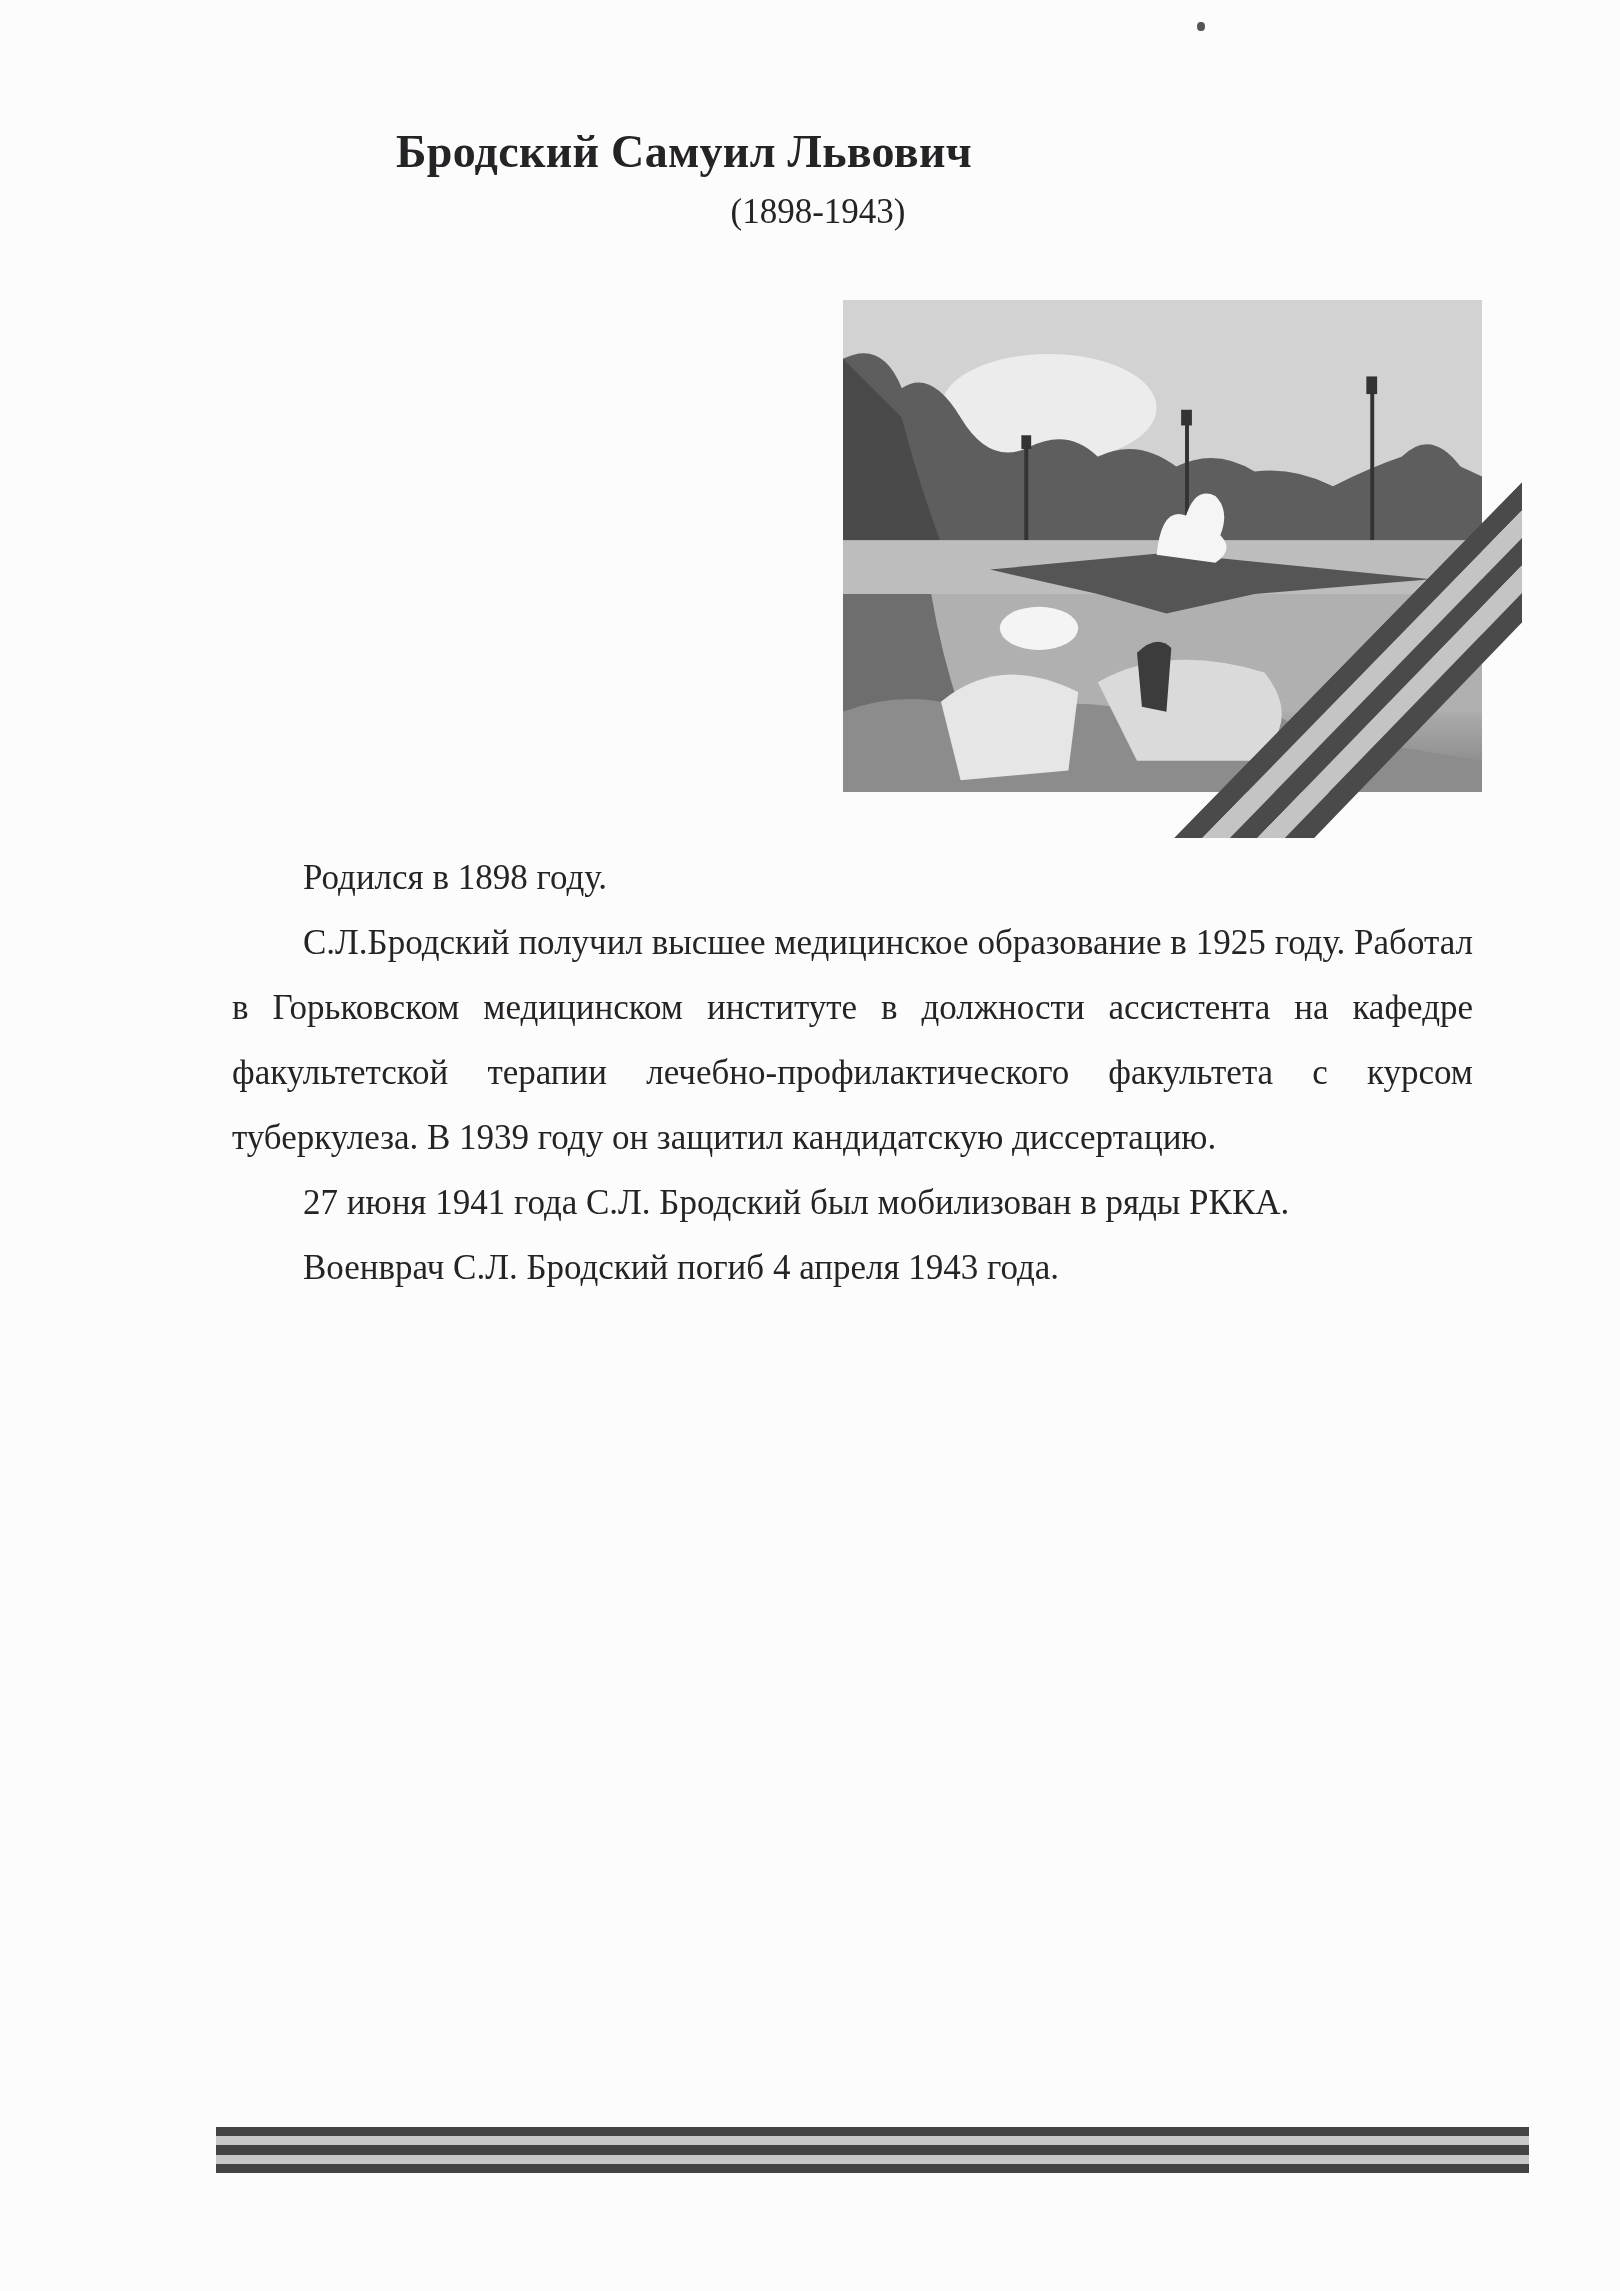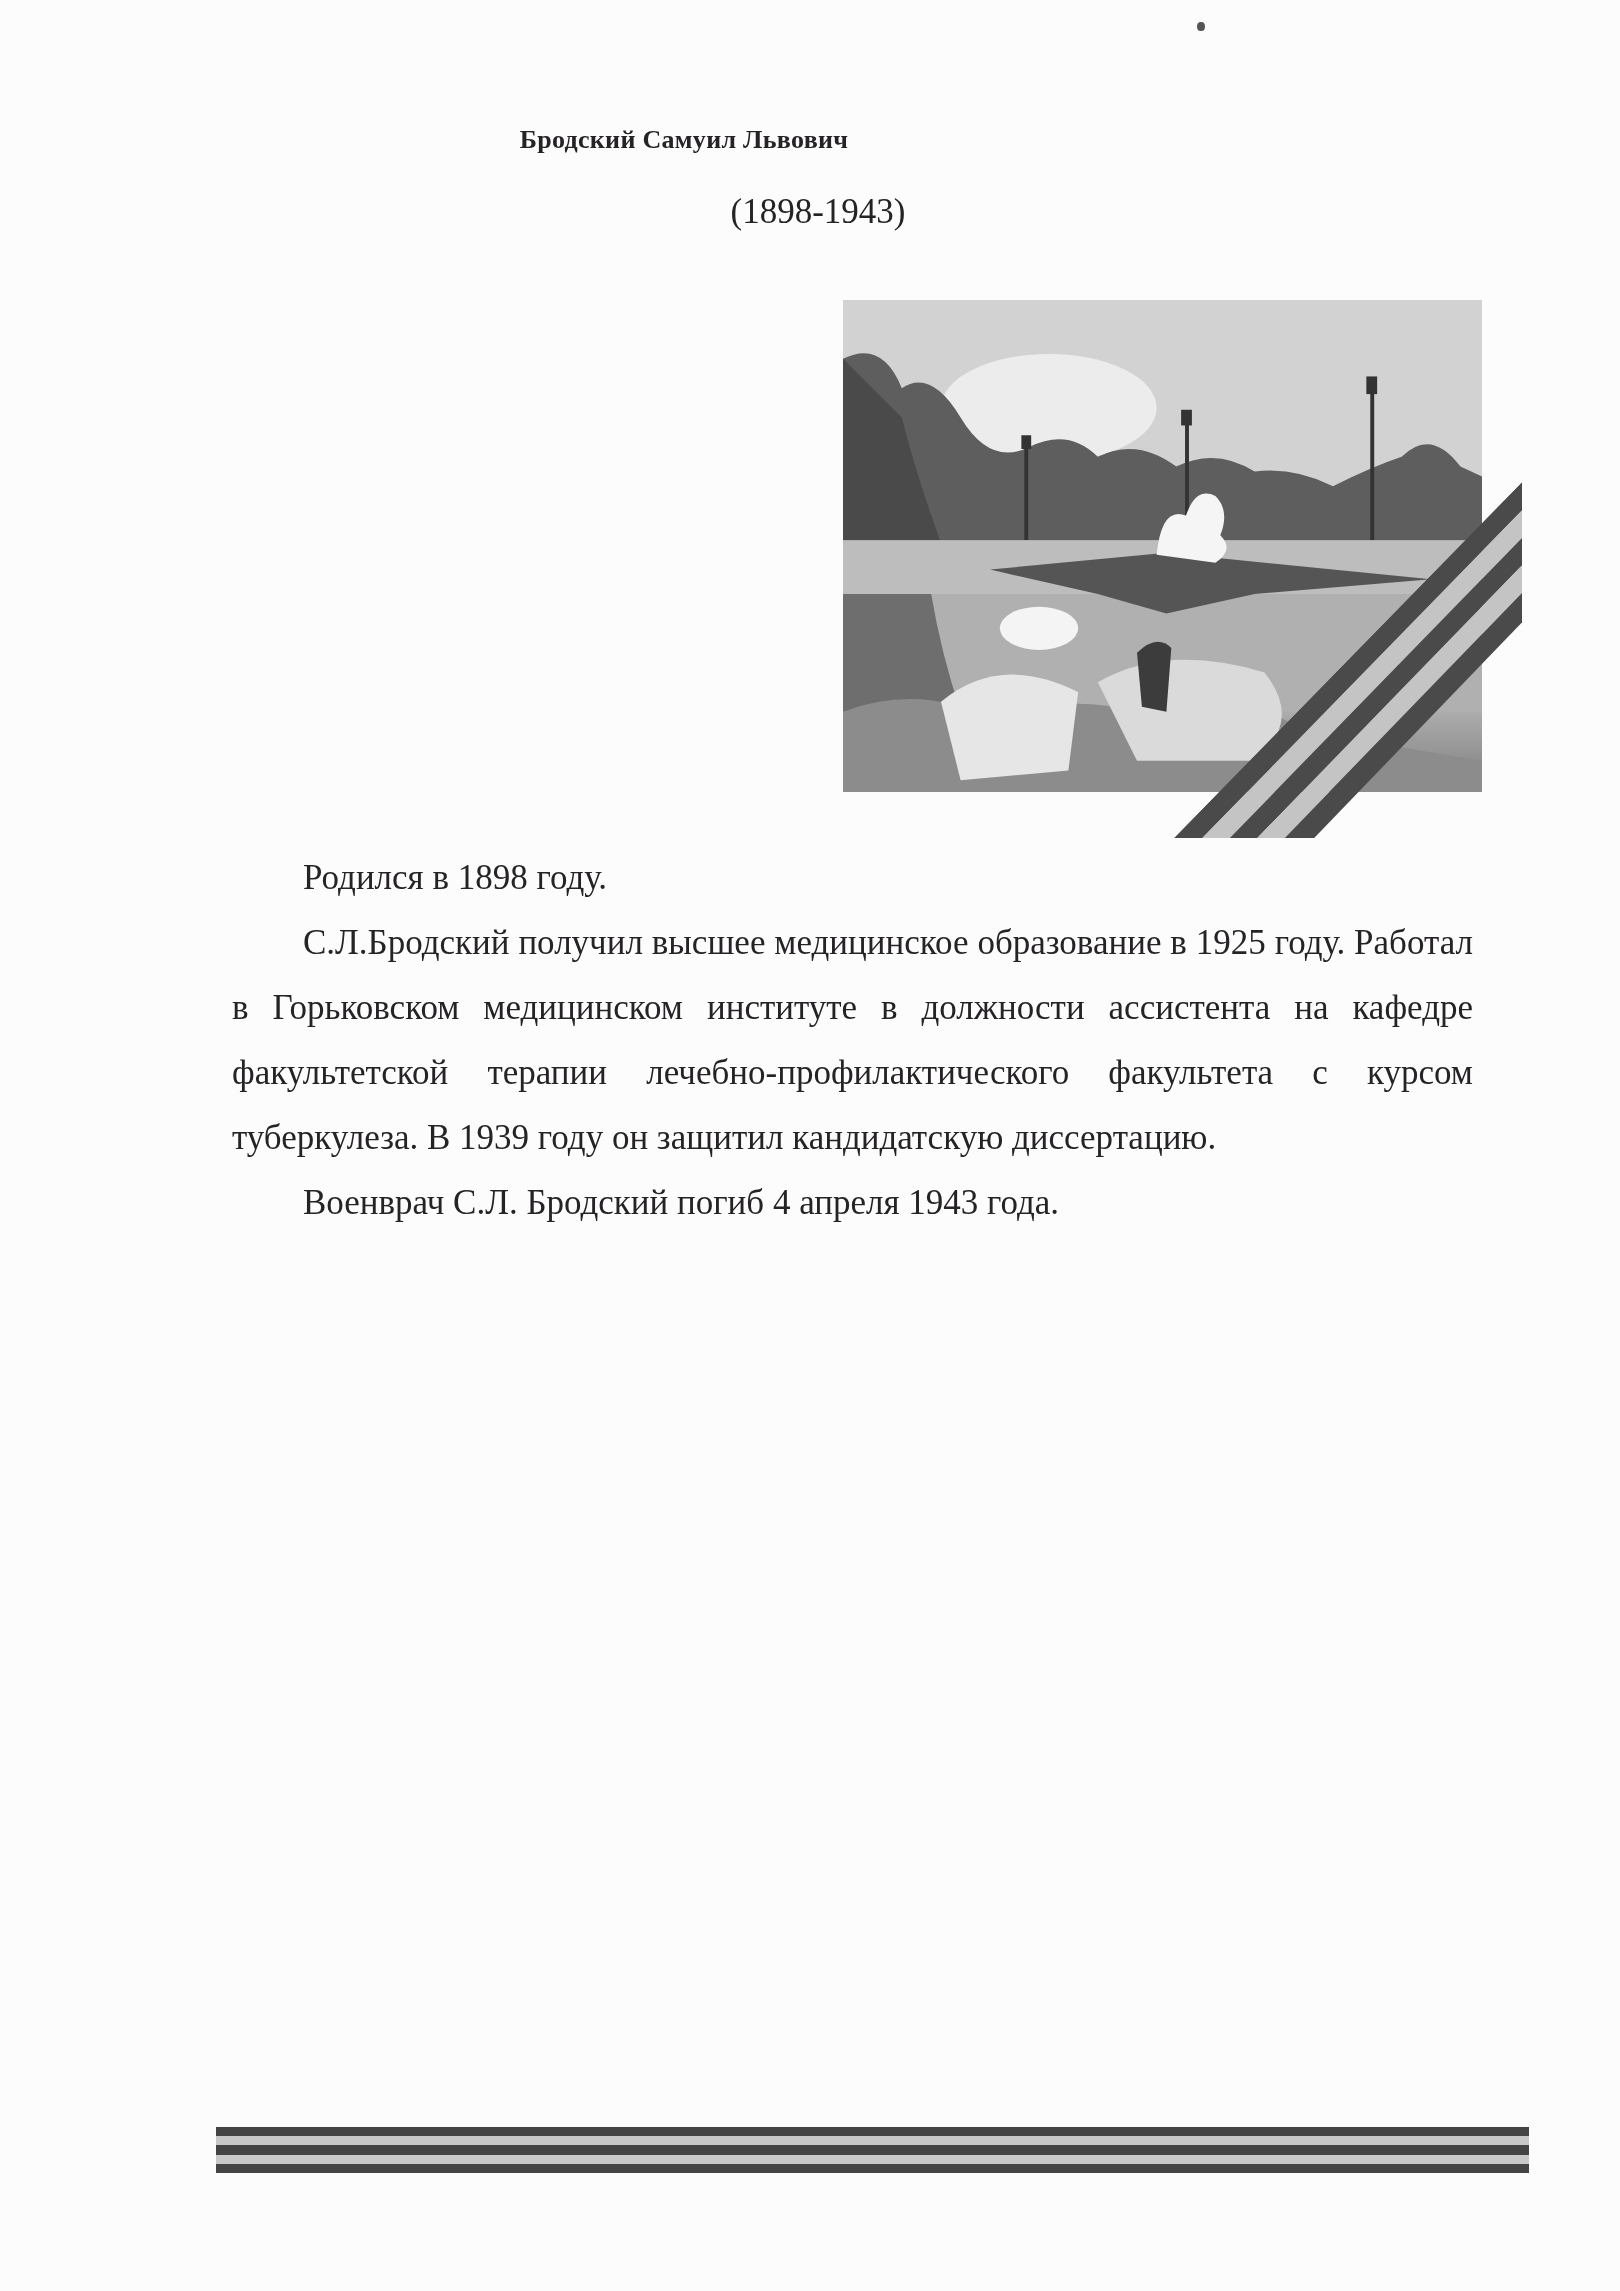--- a/index.html
+++ b/index.html
@@ -4,21 +4,21 @@
 <style>
   html, body { margin: 0; padding: 0; }
   body {
     width: 1620px; height: 2292px; position: relative; overflow: hidden;
     background: #fdfcfd;
     font-family: "Liberation Serif", "DejaVu Serif", serif;
     color: #262326;
   }
   .title {
     position: absolute; top: 125px; left: 0; width: 1368px; text-align: center;
-    font-weight: bold; font-size: 26px; letter-spacing: 0.3px;
+    font-weight: bold; font-size: 46px; letter-spacing: 0.3px;
   }
   .dates {
     position: absolute; top: 192px; left: 0; width: 1620px; text-align: center;
     font-size: 35px;
     margin-left: 8px;
   }
   .photo {
     position: absolute; left: 843px; top: 300px; width: 639px; height: 492px;
     overflow: hidden;
     background: linear-gradient(180deg, #dcdcdc 0%, #c9c9c9 20%, #8a8a8a 42%, #777 56%, #bdbdbd 62%, #d6d6d6 72%, #a8a8a8 85%, #7f7f7f 100%);
@@ -89,17 +89,18 @@
     <polygon points="363,36 363,64 65,370 37,370" fill="#c4c4c4"></polygon>
     <polygon points="363,64 363,92 93,370 65,370" fill="#4a4a4a"></polygon>
     <polygon points="363,92 363,120 121,370 93,370" fill="#c4c4c4"></polygon>
     <polygon points="363,120 363,150 151,370 121,370" fill="#4a4a4a"></polygon>
   </g>
 </svg>
 
 <div class="body-text">
   <p>Родился в 1898 году.</p>
   <p>С.Л.Бродский получил высшее медицинское образование в 1925 году. Работал в Горьковском медицинском институте в должности ассистента на кафедре факультетской терапии лечебно-профилактического факультета с курсом туберкулеза. В 1939 году он защитил кандидатскую диссертацию.</p>
+  <p>27 июня 1941 года С.Л. Бродский был мобилизован в ряды РККА.</p>
   <p>Военврач С.Л. Бродский погиб 4 апреля 1943 года.</p>
 </div>
 
 <div class="bottom-ribbon"></div>
 
 
 </body></html>

